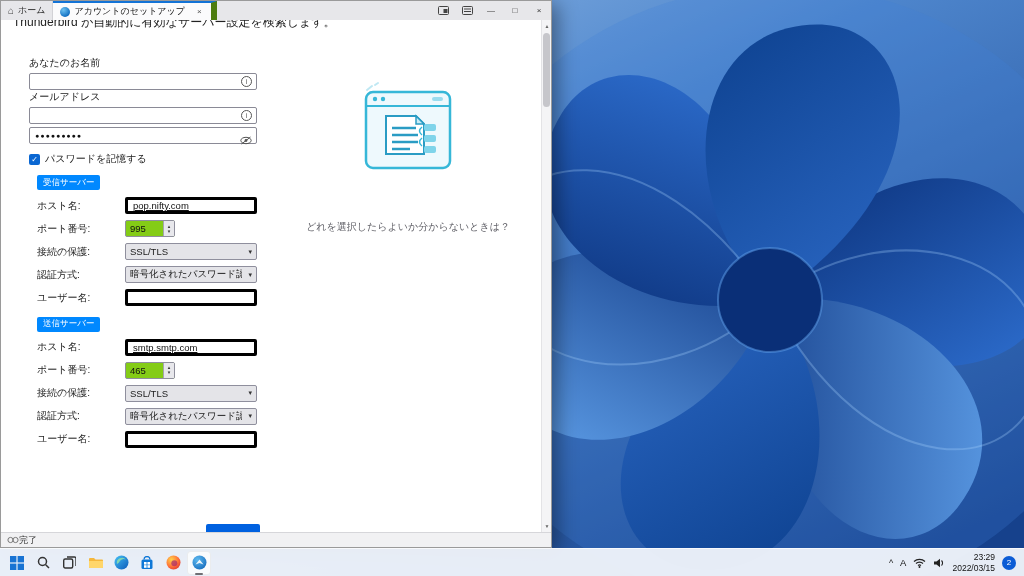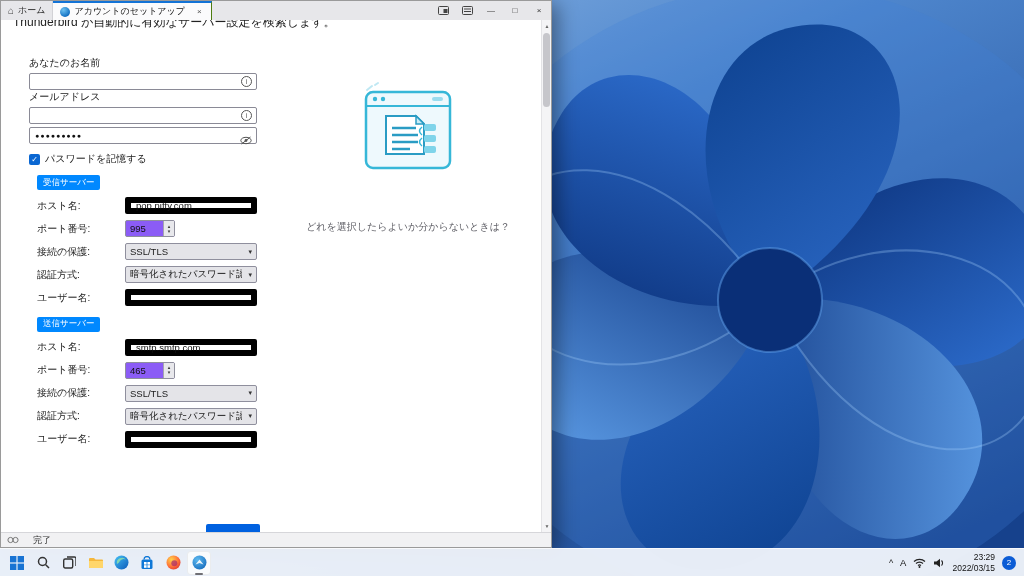--- a/index.html
+++ b/index.html
@@ -12,21 +12,21 @@
 
   
   .window { position:absolute; left:0; top:0; width:552px; height:548px;
             background:#fff; border:1px solid #9a9a9a; box-shadow:6px 4px 18px rgba(0,0,0,.38);
             display:flex; flex-direction:column; }
 
   .tabbar { height:19px; background:#e7e7ea; display:flex; align-items:stretch;
             font-size:9px; color:#333; flex:0 0 auto; }
   .tab { display:flex; align-items:center; gap:4px; padding:0 7px; cursor:default; white-space:nowrap; }
   .tab-home { border-right:1px solid #d2d2d6; }
-  .tab-active { background:#fbfbfc; border-top:2px solid #1373d6; border-right:1px solid #4d7c0f; color:#111; }
+  .tab-active { background:#fbfbfc; border-top:2px solid #1373d6; border-right:6px solid #4d7c0f; color:#111; }
   .home-glyph { font-size:10px; color:#444; }
   .tbird-dot { width:10px; height:10px; border-radius:50%;
                background:radial-gradient(circle at 35% 30%, #6cc2f2, #0e6cc0 75%); flex:0 0 auto; }
   .tab-close { margin-left:6px; font-size:8px; color:#555; padding:0 2px; }
   .tabbar-spacer { flex:1; }
   .winbtn { width:24px; display:flex; align-items:center; justify-content:center; color:#333; font-size:8px; }
   .winbtn svg { display:block; }
 
   .content { flex:1 1 auto; position:relative; overflow:hidden; background:#fff; }
 
@@ -52,23 +52,23 @@
   .srv-badge { display:inline-block; margin:9px 0 0 8px; background:#0088ff; color:#fff;
                font-size:8.5px; padding:1.5px 6px; border-radius:2px; }
   .rows { margin:7px 0 0 8px; }
   .row { display:grid; grid-template-columns:88px 132px; align-items:center; margin-bottom:6px; }
   .row-label { font-size:10px; color:#222; }
   .sel { height:17px; background:#e4e4e8; border:1px solid #8f8f9d; border-radius:2px;
          display:flex; align-items:center; justify-content:space-between; padding:0 4px;
          font-size:9.5px; color:#1a1a1a; overflow:hidden; }
   .sel-val { white-space:nowrap; overflow:hidden; max-width:112px; }
   .sel-chev { font-size:7px; color:#333; flex:0 0 auto; }
-  .txt { height:17px; background:#fff; border:6px solid #000000; border-radius:2px;
-         display:flex; align-items:center; padding:0 5px; font-size:9.5px; color:#111; }
-  .spin { width:50px; height:17px; background:#8b5cf6; border:1px solid #8f8f9d; border-radius:2px;
+  .txt { height:17px; background:#fff; border:3px solid #000000; border-radius:2px;
+         display:flex; align-items:center; padding:0 5px; font-size:9.5px; color:#111;text-decoration:underline; }
+  .spin { width:50px; height:17px; background:#84cc16; border:1px solid #8f8f9d; border-radius:2px;
           display:flex; align-items:stretch; font-size:9.5px; color:#111; }
   .spin-val { flex:1; display:flex; align-items:center; padding-left:4px; }
   .spin-arrows { width:11px; border-left:1px solid #a5a5af; background:#e8e8ec;
                  display:flex; flex-direction:column; align-items:center; justify-content:center; }
   .spin-arrows span { font-size:5px; line-height:5px; color:#333; }
   .btn-sliver { position:absolute; left:205px; bottom:-4px; width:54px; height:12px;
                 background:#0061e0; border-radius:2px; }
 
   .help { position:absolute; left:282px; top:60px; width:250px; text-align:center; }
   .illustration { display:inline-block; }
@@ -78,21 +78,21 @@
 
   .scrollbar { position:absolute; right:0; top:0; bottom:0; width:10px; background:#f4f4f6;
                border-left:1px solid #e3e3e6; }
   .scroll-arrow { position:absolute; left:0; width:10px; height:12px; font-size:5px; color:#666;
                   display:flex; align-items:center; justify-content:center; }
   .scroll-arrow.up { top:0; } .scroll-arrow.down { bottom:0; }
   .scroll-thumb { position:absolute; left:1px; top:13px; width:7px; height:74px;
                   background:#c6c6cb; border-radius:4px; }
 
   .statusbar { flex:0 0 auto; height:15px; background:#f1f1f3; border-top:1px solid #d6d6da;
-               display:flex; align-items:center; gap:14px; padding:0 6px; font-size:9px; color:#333; }
+               display:flex; align-items:center; gap:0; padding:0 6px; font-size:9px; color:#333; }
 
   
   .taskbar { position:absolute; left:0; bottom:0; width:1024px; height:28px;
              background:rgba(243,246,252,0.94); border-top:1px solid rgba(255,255,255,.7);
              display:flex; align-items:center; justify-content:space-between; padding:0 5px; }
   .tb-left { display:flex; align-items:center; gap:2px; }
   .tb-icon { width:24px; height:24px; border-radius:4px; display:flex; align-items:center;
              justify-content:center; position:relative; }
   .tb-icon.active-app { background:rgba(255,255,255,.75); box-shadow:0 0 0 1px rgba(0,0,0,.06) inset; }
   .run-bar { position:absolute; bottom:0px; left:8px; width:8px; height:2px; border-radius:1px; background:#6f6f74; }

